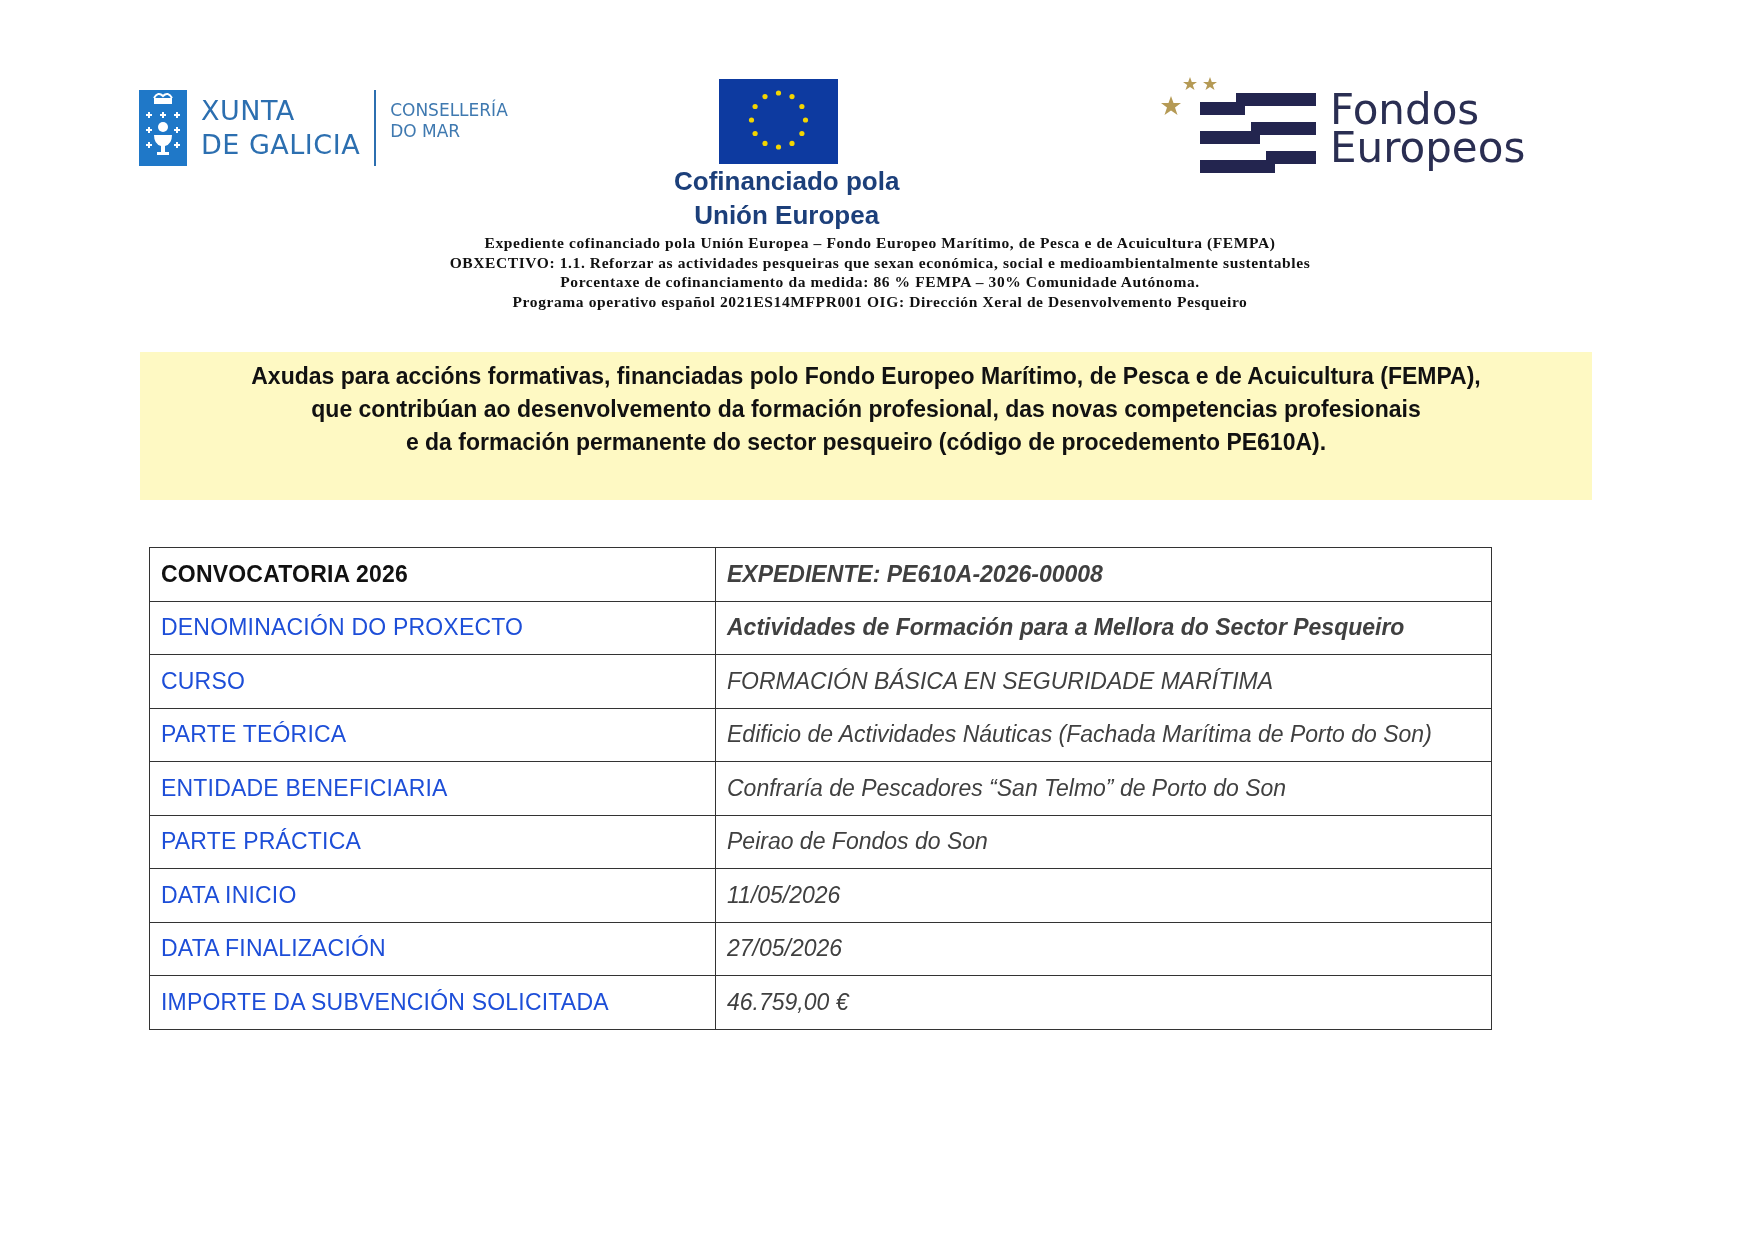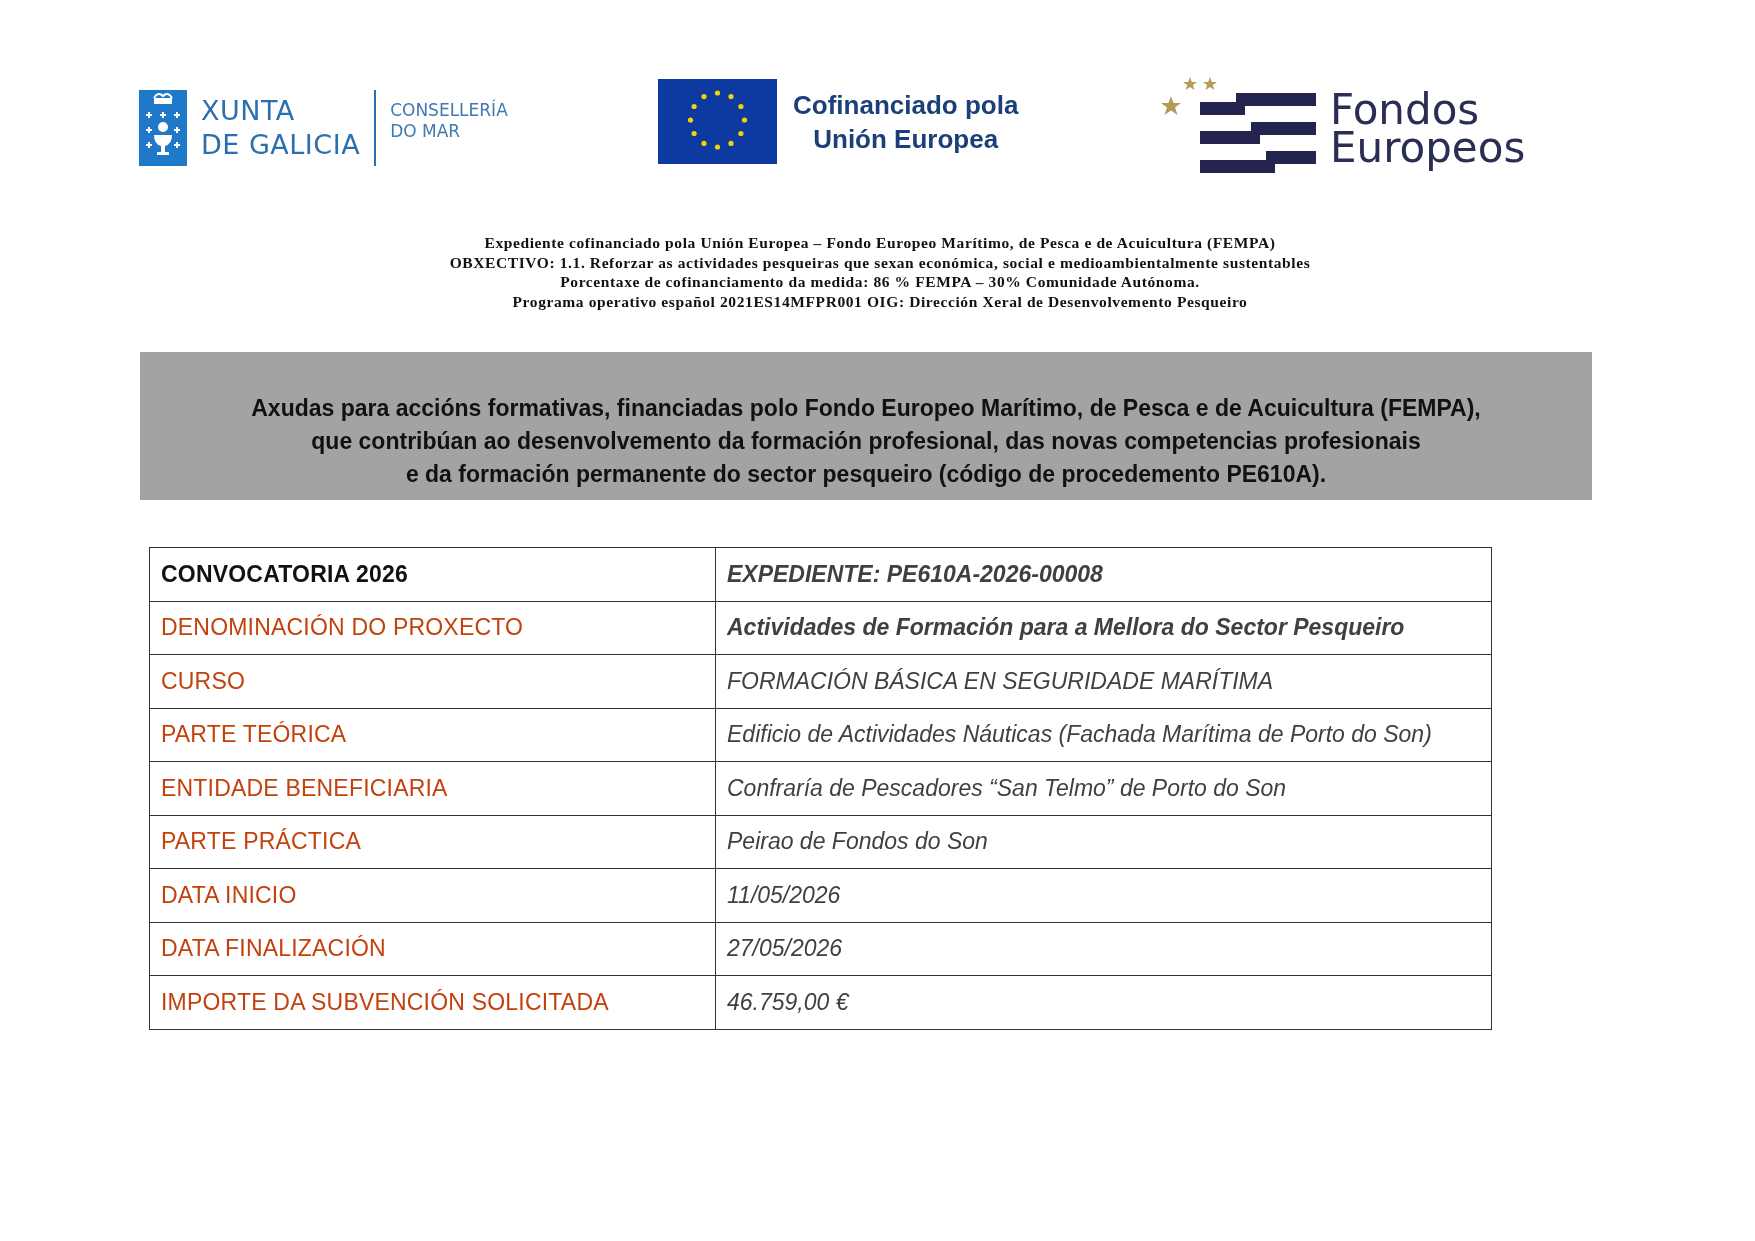--- a/index.html
+++ b/index.html
@@ -6,39 +6,39 @@
   body { width:1755px; height:1241px; position:relative; overflow:hidden; font-family:"Liberation Sans", sans-serif; }
 
   
   .logo-xunta { position:absolute; left:139px; top:89px; height:78px; display:flex; align-items:center; }
   .xunta-emblem { width:48px; height:76px; background:#1f78c8; position:relative; }
   .xunta-emblem svg { position:absolute; left:0; top:0; }
   .xunta-name { margin-left:14px; color:#2c6fb0; font-family:"DejaVu Sans", sans-serif; font-size:27px; line-height:34px; letter-spacing:0.5px; }
   .xunta-sep { width:2px; height:76px; background:#2c6fb0; margin-left:14px; }
   .xunta-dept { margin-left:14px; color:#3f79b0; font-family:"DejaVu Sans", sans-serif; font-size:17px; line-height:21px; margin-top:-14px; }
 
-  .logo-eu { position:absolute; left:658px; top:79px; display:flex; align-items:center; }
+  .logo-eu { position:absolute; left:658px; top:79px; display:flex; align-items:center;flex-direction:column; }
   .eu-flag { width:119px; height:85px; background:#0d3aa0; position:relative; }
   .eu-text { margin-left:16px; color:#1c3f7a; font-weight:bold; font-size:26px; line-height:34px; text-align:center; }
 
   .logo-fondos { position:absolute; left:1160px; top:74px; display:flex; align-items:center; }
   .fondos-mark { width:160px; height:110px; position:relative; }
   .fondos-text { margin-left:10px; color:#2a2e52; font-family:"DejaVu Sans", sans-serif; font-size:42px; line-height:38px; }
 
   
   .info-block { position:absolute; left:300px; width:1160px; top:233px; text-align:center; font-family:"Liberation Serif", serif; font-weight:bold; font-size:15.5px; line-height:19.5px; letter-spacing:0.6px; color:#111; }
 
   
-  .banner { position:absolute; left:140px; top:352px; width:1452px; height:148px; background:#a3a3a3; box-sizing:border-box; padding-top:40px; text-align:center; }
+  .banner { position:absolute; left:140px; top:352px; width:1452px; height:148px; background:#fef9c3; box-sizing:border-box; padding-top:8px; text-align:center; }
   .banner-line { font-family:"Liberation Sans", sans-serif; font-weight:bold; font-size:23px; line-height:33px; color:#111; }
 
   
   .details { position:absolute; left:149px; top:547px; width:1343px; border-collapse:collapse; }
   .details td { border:1.5px solid #333; height:53.5px; padding:0 11px; font-size:24px; vertical-align:middle; box-sizing:border-box; }
-  .details td.label { width:566px; color:#c2410c; font-family:"Liberation Sans", sans-serif; font-size:23px; letter-spacing:0.2px; }
+  .details td.label { width:566px; color:#1d4ed8; font-family:"Liberation Sans", sans-serif; font-size:23px; letter-spacing:0.2px; }
   .details td.label.head { color:#111; font-weight:bold; }
   .details td.value { color:#404040; font-style:italic; font-family:"Liberation Sans", sans-serif; font-size:23px; }
   .details td.value.bold { font-weight:bold; }
 </style>
 </head>
 <body>
 
 <div class="logo-xunta">
   <div class="xunta-emblem">
     <svg width="48" height="76" viewBox="0 0 48 76">

